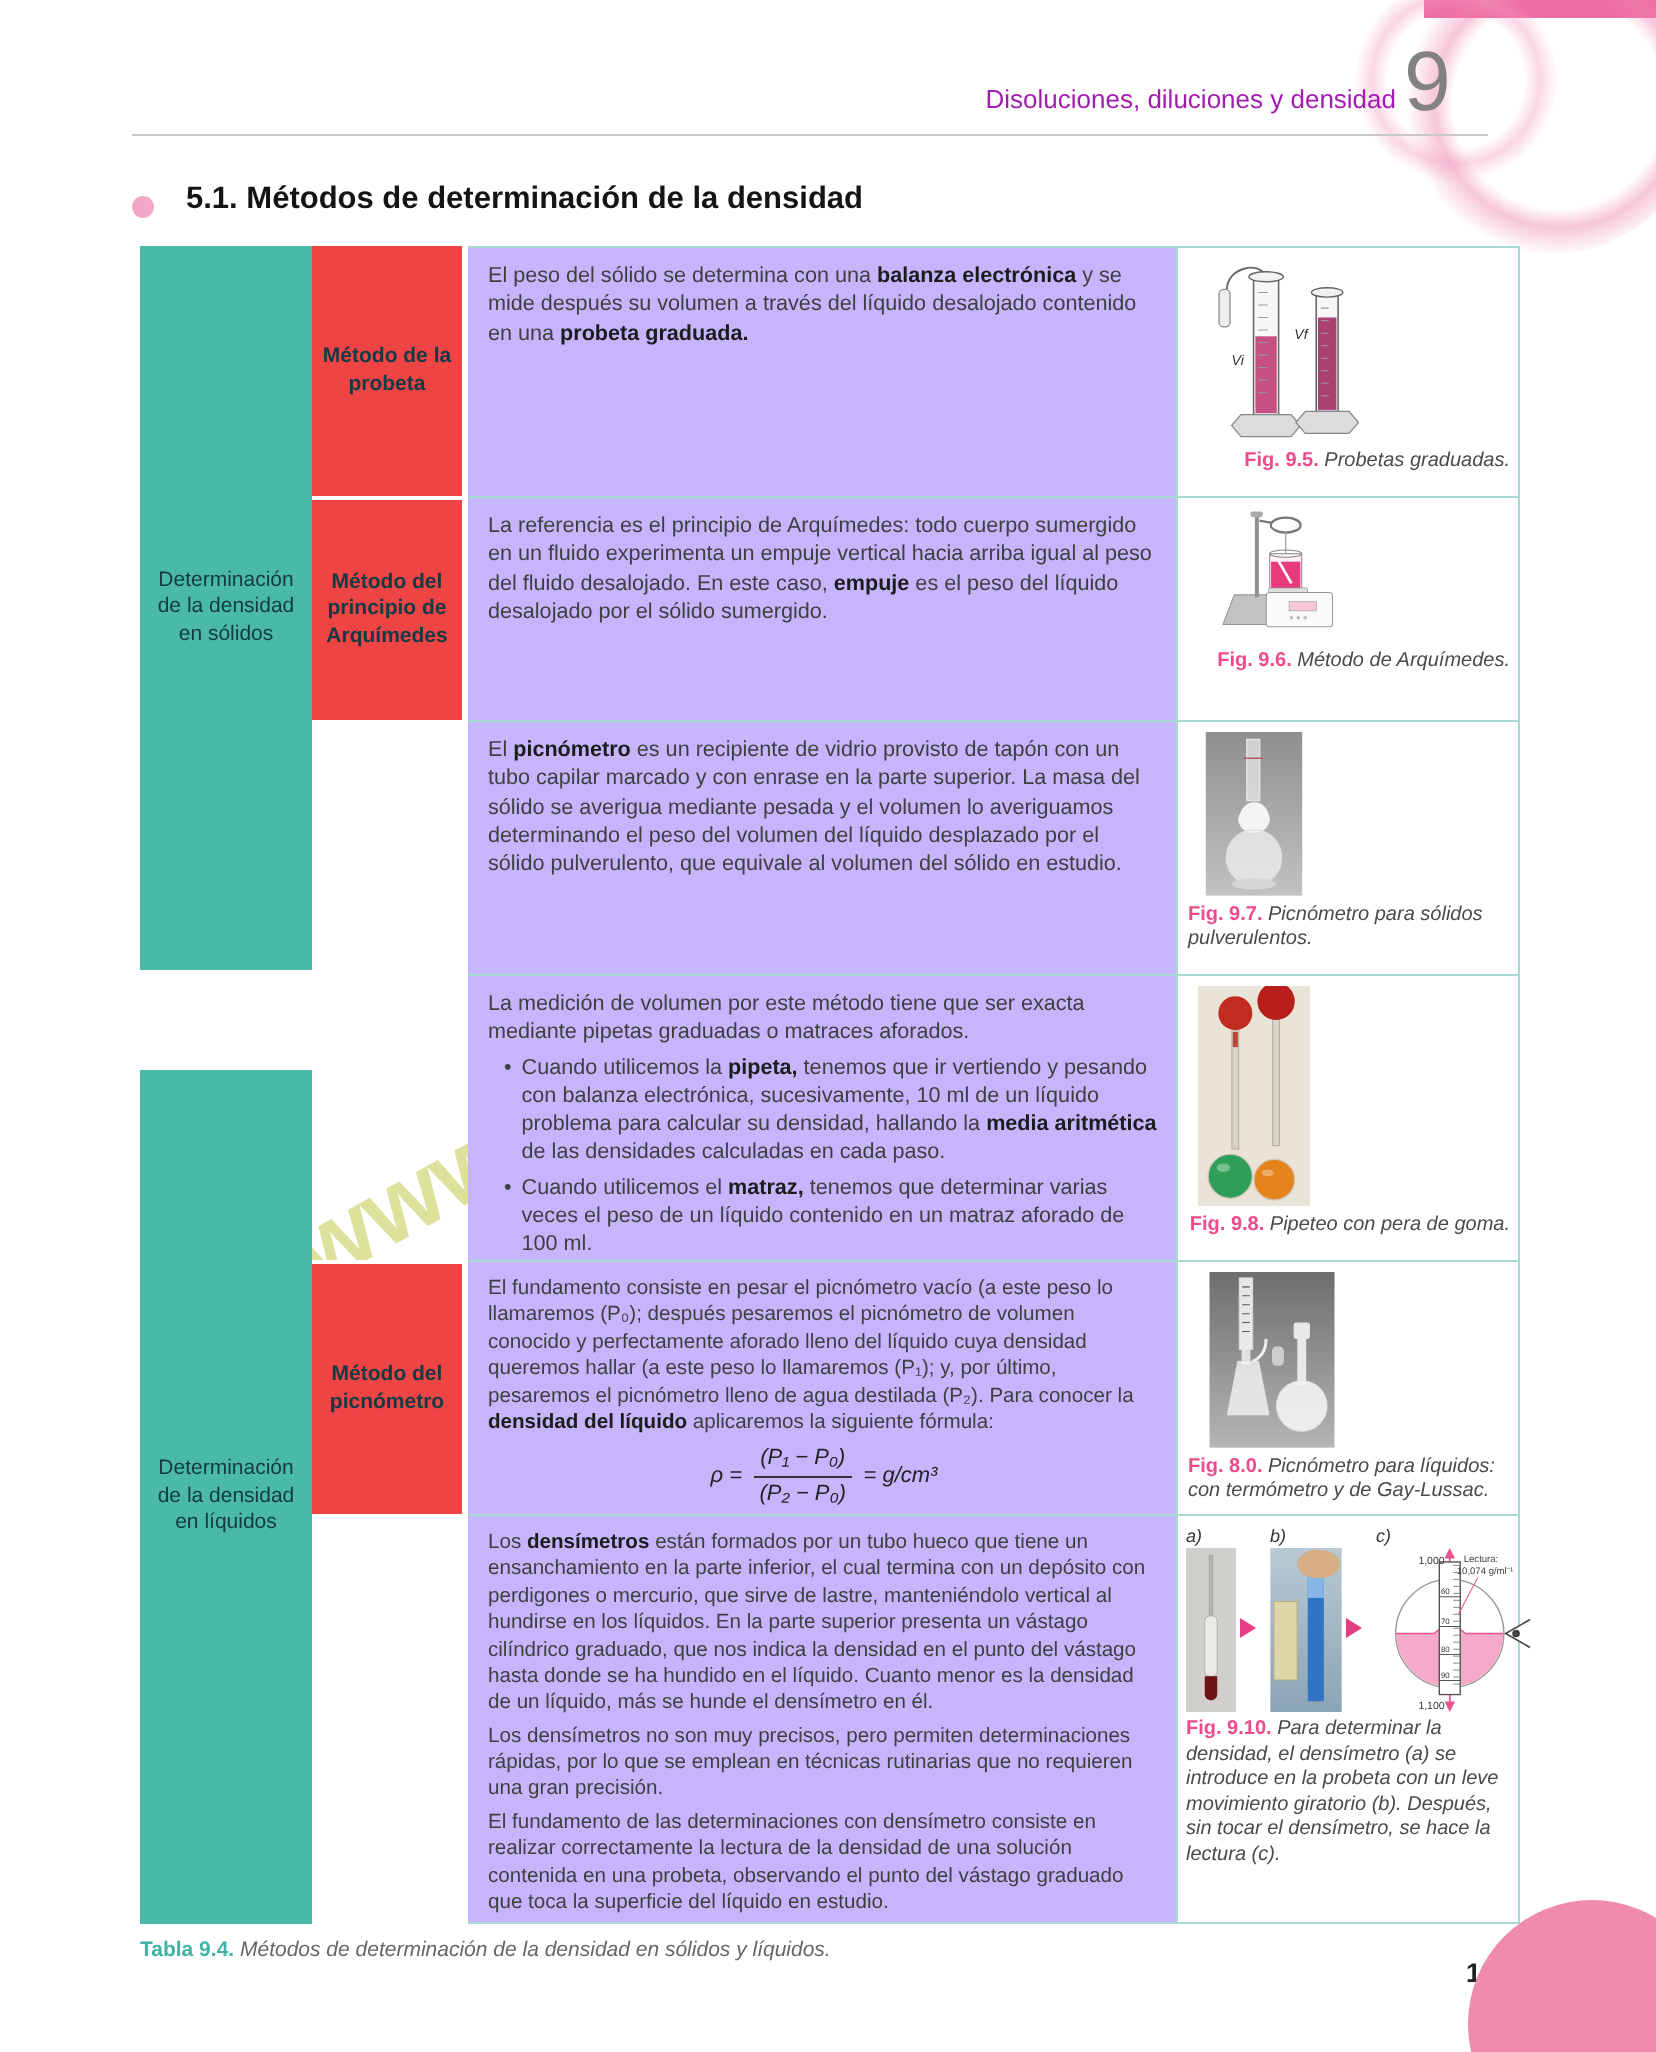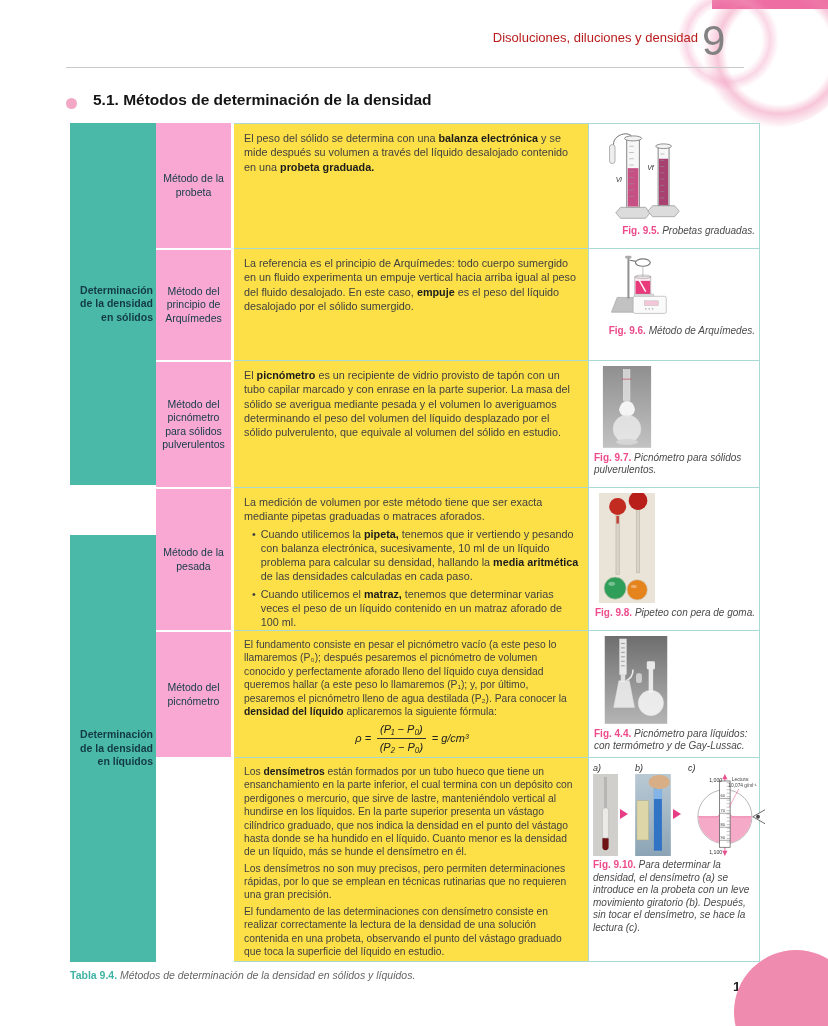--- a/index.html
+++ b/index.html
@@ -7,45 +7,45 @@
   body{width:828px;height:1026px;position:relative;overflow:hidden;
        font-family:"Liberation Sans", sans-serif;color:#333;}
 
   
   .top-bar{position:absolute;top:0;right:0;width:116px;height:9px;background:#ee6ea3;}
   .swirl{position:absolute;border-radius:50%;pointer-events:none;}
   .s1{right:-28px;top:-42px;width:170px;height:170px;
       background:radial-gradient(circle at 55% 55%, rgba(0,0,0,0) 40%, rgba(238,130,170,0.45) 47%, rgba(0,0,0,0) 58%);}
   .s2{right:40px;top:-26px;width:120px;height:120px;
       background:radial-gradient(circle at 50% 55%, rgba(0,0,0,0) 38%, rgba(242,155,190,0.40) 47%, rgba(0,0,0,0) 57%);}
-  .chapter-title{position:absolute;top:30px;right:130px;font-size:13px;color:#b91c1c;}
+  .chapter-title{position:absolute;top:42px;right:130px;font-size:13px;color:#a21caf;}
   .chapter-num{position:absolute;top:20px;left:702px;font-size:42px;color:#828282;line-height:1;}
   .header-rule{position:absolute;top:67px;left:66px;width:678px;height:1px;background:#c8c8c8;}
 
   
   .bullet-dot{position:absolute;left:66px;top:98px;width:11px;height:11px;border-radius:50%;background:#f2a8c4;}
   .section-title{position:absolute;left:93px;top:91px;font-size:15.5px;font-weight:bold;color:#141414;}
 
   
   .dtable{position:absolute;left:70px;top:123px;display:grid;
           grid-template-columns:86px 78px 354px 172px;
           grid-template-rows:125px 112px 127px 143px 127px 205px;}
   .rw1{grid-row:1}.rw2{grid-row:2}.rw3{grid-row:3}.rw4{grid-row:4}.rw5{grid-row:5}.rw6{grid-row:6}
 
-  .gcell{grid-column:1;background:#4bb9a8;color:#123a45;font-weight:bold;font-size:10.5px;
-         line-height:1.3;text-align:right;display:flex;align-items:center;justify-content:center;padding:3px;}
+  .gcell{grid-column:1;background:#4bb9a8;color:#123a45;font-weight:normal;font-size:10.5px;
+         line-height:1.3;text-align:center;display:flex;align-items:center;justify-content:center;padding:3px;}
   .g1{grid-row:1/4;border-bottom:2px solid #fff;}
   .g2{grid-row:4/7;margin-top:48px;}
 
-  .mcell{grid-column:2;background:#f9a8d4;color:#123a45;font-weight:normal;font-size:10.5px;
+  .mcell{grid-column:2;background:#ef4444;color:#123a45;font-weight:bold;font-size:10.5px;
          line-height:1.25;text-align:center;display:flex;align-items:center;justify-content:center;
          padding:2px;border-right:3px solid #fff;}
   .mcell.bt{border-top:2px solid #fff;}
 
-  .dcell{grid-column:3;background:#fde047;border-top:1px solid #a8d9d3;
+  .dcell{grid-column:3;background:#c4b5fd;border-top:1px solid #a8d9d3;
          padding:7px 8px 3px 10px;font-size:10.8px;line-height:1.32;color:#3f3f3f;}
   .dcell.tight{font-size:10.3px;line-height:1.3;}
   .dcell.bot,.fcell.bot{border-bottom:1px solid #a8d9d3;}
   .para + .para{margin-top:3px;}
   .para.bullet{display:flex;}
   .bdot{padding:0 5px 0 8px;color:#3f3f3f;}
   .b{font-weight:bold;color:#1c1c1c;}
 
   .formula{display:flex;justify-content:center;align-items:center;gap:6px;
            font-size:11px;font-style:italic;color:#222;margin-top:4px;}
@@ -104,22 +104,20 @@
   <div class="watermark wm-orange">www.mcgraw-hill.es</div>
   <div class="watermark wm-green">www.mcgraw-hill.es</div>
 
   <div class="dtable">
 
     <div class="gcell g1">Determinación de la densidad en sólidos</div>
     <div class="gcell g2">Determinación de la densidad en líquidos</div>
 
     <div class="mcell rw1">Método de la probeta</div>
     <div class="mcell rw2 bt">Método del principio de Arquímedes</div>
-    <div class="mcell rw3 bt">Método del picnómetro para sólidos pulverulentos</div>
-    <div class="mcell rw4 bt">Método de la pesada</div>
     <div class="mcell rw5 bt">Método del picnómetro</div>
 
     <div class="dcell rw1">
         <div class="para"><span class="ptext"><span>El peso del sólido se determina con una </span><span class="b">balanza electrónica</span><span> y se mide después su volumen a través del líquido desalojado contenido en una </span><span class="b">probeta graduada.</span></span></div>
       </div>
     <div class="dcell rw2">
         <div class="para"><span class="ptext"><span>La referencia es el principio de Arquímedes: todo cuerpo sumergido en un fluido experimenta un empuje vertical hacia arriba igual al peso del fluido desalojado. En este caso, </span><span class="b">empuje</span><span> es el peso del líquido desalojado por el sólido sumergido.</span></span></div>
       </div>
     <div class="dcell rw3">
         <div class="para"><span class="ptext"><span>El </span><span class="b">picnómetro</span><span> es un recipiente de vidrio provisto de tapón con un tubo capilar marcado y con enrase en la parte superior. La masa del sólido se averigua mediante pesada y el volumen lo averiguamos determinando el peso del volumen del líquido desplazado por el sólido pulverulento, que equivale al volumen del sólido en estudio.</span></span></div>
@@ -267,21 +265,21 @@
           <path d="M12 96 L40 96 L33 60 L19 60 Z" fill="rgba(245,245,245,0.8)" stroke="#e5e5e5" stroke-width="0.6"></path>
         </g>
         <rect x="42" y="50" width="8" height="13" rx="3" fill="rgba(221,221,221,0.8)"></rect>
         <g>
           <rect x="59" y="44" width="6" height="32" fill="rgba(248,248,248,0.85)"></rect>
           <rect x="56.5" y="34" width="11" height="11" rx="2" fill="#e8e8e8"></rect>
           <circle cx="62" cy="90" r="17" fill="rgba(248,248,248,0.85)" stroke="#e0e0e0" stroke-width="0.7"></circle>
         </g>
       </svg>
       <div class="figcap cap-mid">
-        <span class="figlab">Fig. 4.4.</span><span class="figtxt"> Picnómetro para líquidos: con termómetro y de Gay-Lussac.</span>
+        <span class="figlab">Fig. 8.0.</span><span class="figtxt"> Picnómetro para líquidos: con termómetro y de Gay-Lussac.</span>
       </div>
     </div>
 
     <div class="fcell rw6 col bot">
       <div class="panels">
         <div class="panel">
           <span class="plabel">a)</span>
           <svg width="25" height="82" viewBox="0 0 28 92">
             <rect width="28" height="92" fill="#d0cfcc"></rect>
             <rect x="13" y="4" width="2" height="34" fill="#b9b7b2" stroke="#999" stroke-width="0.4"></rect>

